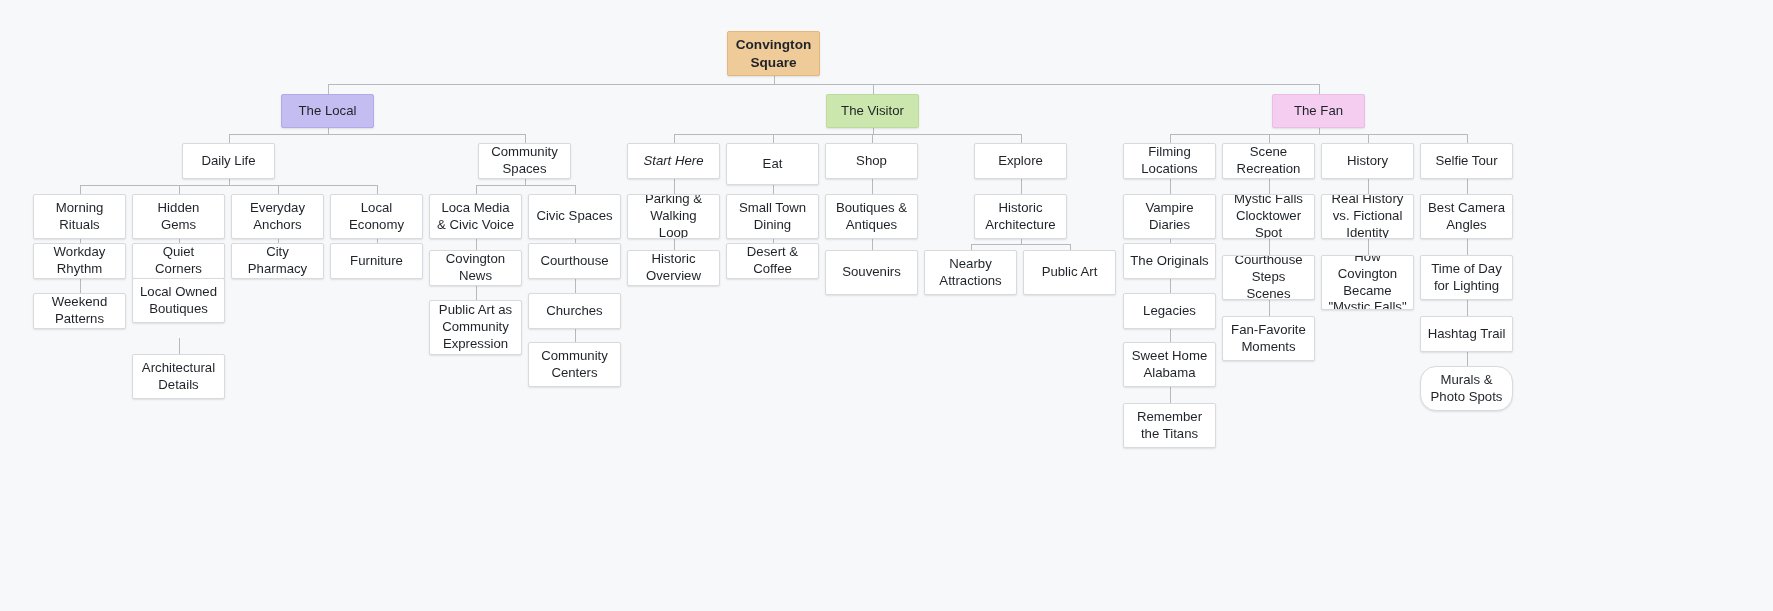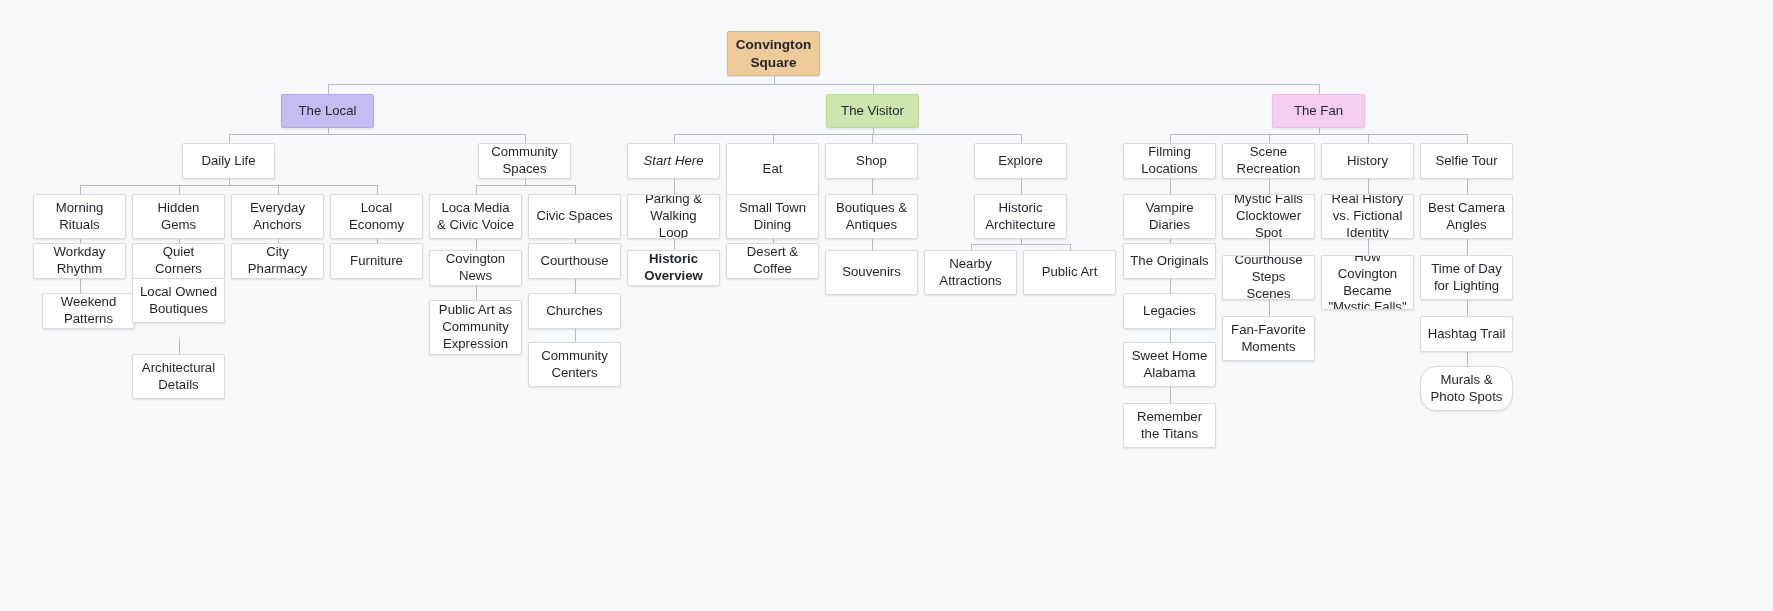--- a/index.html
+++ b/index.html
@@ -154,21 +154,21 @@
     </div>
     <div class="node " style="left: 182px; top: 143px; width: 93px; height: 36px;">
       <span class="label">Daily Life</span>
     </div>
     <div class="node " style="left: 478px; top: 143px; width: 93px; height: 36px;">
       <span class="label">Community Spaces</span>
     </div>
     <div class="node " style="left: 627px; top: 143px; width: 93px; height: 36px; font-style: italic;">
       <span class="label">Start Here</span>
     </div>
-    <div class="node " style="left: 726px; top: 143px; width: 93px; height: 52px;">
+    <div class="node " style="left: 726px; top: 143px; width: 93px; height: 42px;">
       <span class="label">Eat</span>
     </div>
     <div class="node " style="left: 825px; top: 143px; width: 93px; height: 36px;">
       <span class="label">Shop</span>
     </div>
     <div class="node " style="left: 974px; top: 143px; width: 93px; height: 36px;">
       <span class="label">Explore</span>
     </div>
     <div class="node " style="left: 1123px; top: 143px; width: 93px; height: 36px;">
       <span class="label">Filming Locations</span>
@@ -235,21 +235,21 @@
     </div>
     <div class="node " style="left: 330px; top: 243px; width: 93px; height: 36px;">
       <span class="label">Furniture</span>
     </div>
     <div class="node " style="left: 429px; top: 250px; width: 93px; height: 36px;">
       <span class="label">Covington News</span>
     </div>
     <div class="node " style="left: 528px; top: 243px; width: 93px; height: 36px;">
       <span class="label">Courthouse</span>
     </div>
-    <div class="node " style="left: 627px; top: 250px; width: 93px; height: 36px; font-weight: bold;">
+    <div class="node " style="left: 627px; top: 250px; width: 93px; height: 36px;">
       <span class="label">Historic Overview</span>
     </div>
     <div class="node " style="left: 726px; top: 243px; width: 93px; height: 36px;">
       <span class="label">Desert &amp; Coffee</span>
     </div>
     <div class="node " style="left: 825px; top: 250px; width: 93px; height: 45px;">
       <span class="label">Souvenirs</span>
     </div>
     <div class="node " style="left: 924px; top: 250px; width: 93px; height: 45px;">
       <span class="label">Nearby Attractions</span>
@@ -262,21 +262,21 @@
     </div>
     <div class="node " style="left: 1222px; top: 255px; width: 93px; height: 45px;">
       <span class="label">Courthouse Steps Scenes</span>
     </div>
     <div class="node " style="left: 1321px; top: 255px; width: 93px; height: 55px;">
       <span class="label">How Covington Became "Mystic Falls"</span>
     </div>
     <div class="node " style="left: 1420px; top: 255px; width: 93px; height: 45px;">
       <span class="label">Time of Day for Lighting</span>
     </div>
-    <div class="node " style="left: 42px; top: 293px; width: 93px; height: 36px;">
+    <div class="node " style="left: 33px; top: 293px; width: 93px; height: 36px;">
       <span class="label">Weekend Patterns</span>
     </div>
     <div class="node " style="left: 132px; top: 278px; width: 93px; height: 45px;">
       <span class="label">Local Owned Boutiques</span>
     </div>
     <div class="node " style="left: 429px; top: 300px; width: 93px; height: 55px;">
       <span class="label">Public Art as Community Expression</span>
     </div>
     <div class="node " style="left: 528px; top: 293px; width: 93px; height: 36px;">
       <span class="label">Churches</span>

